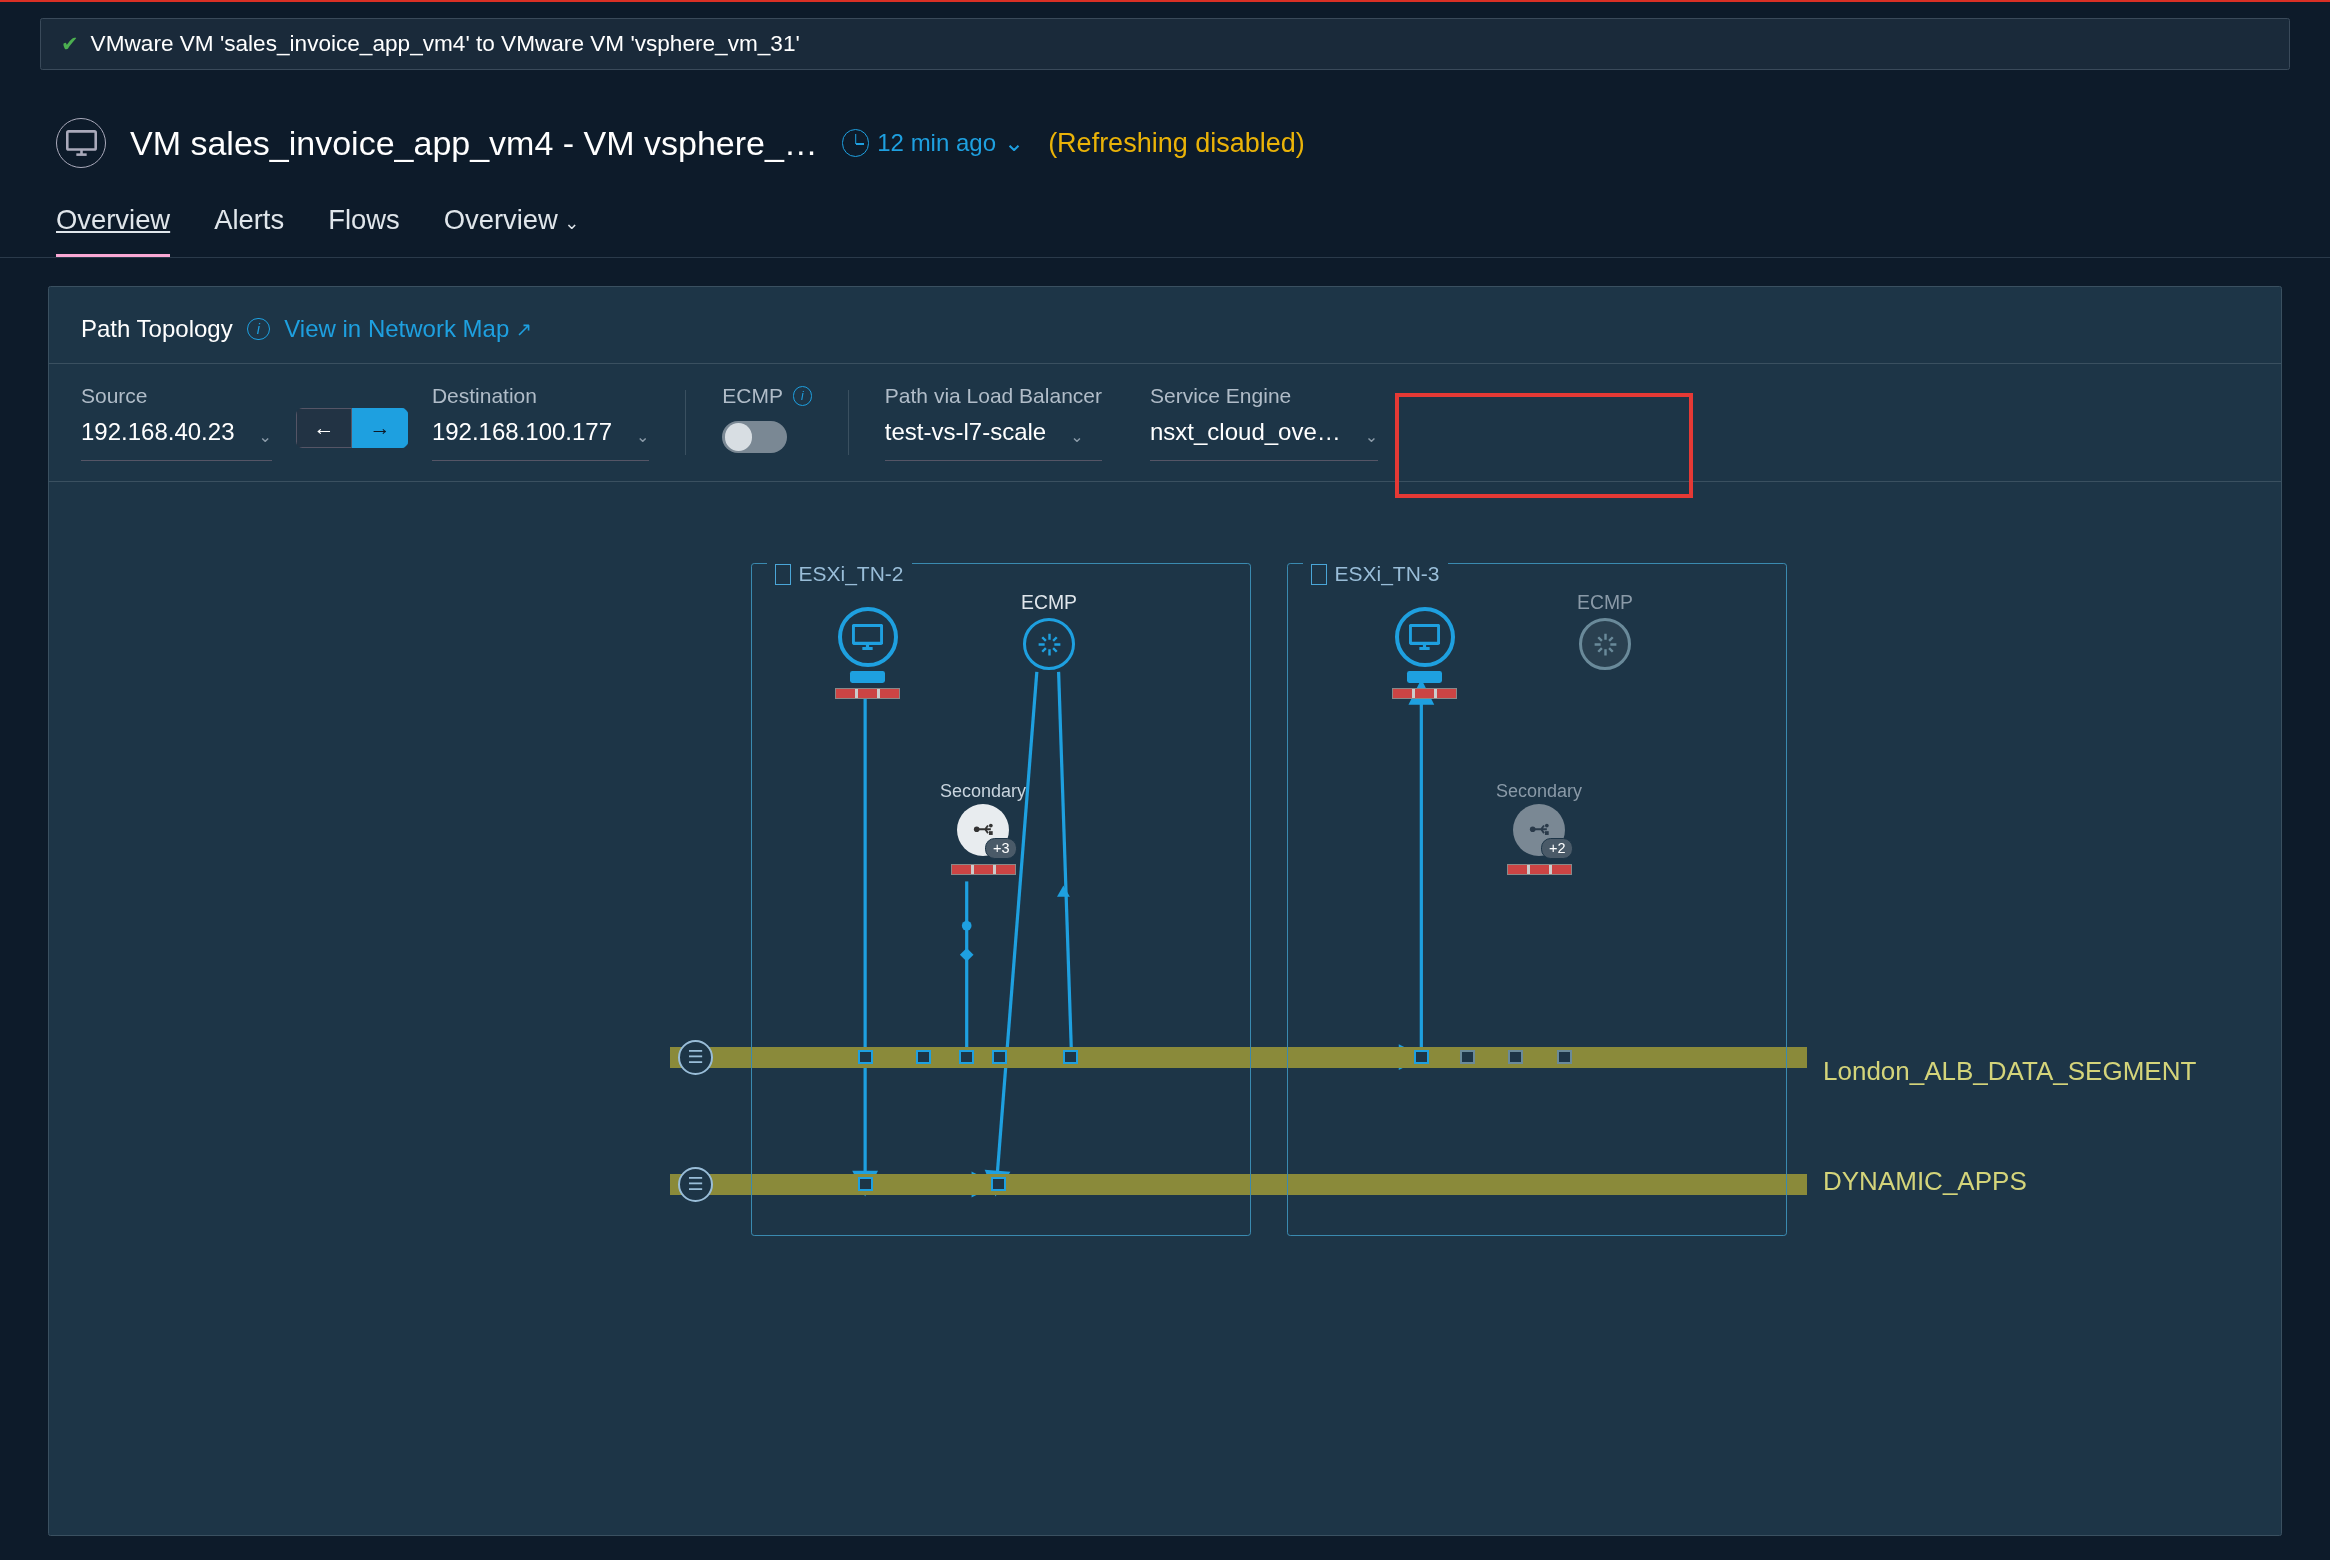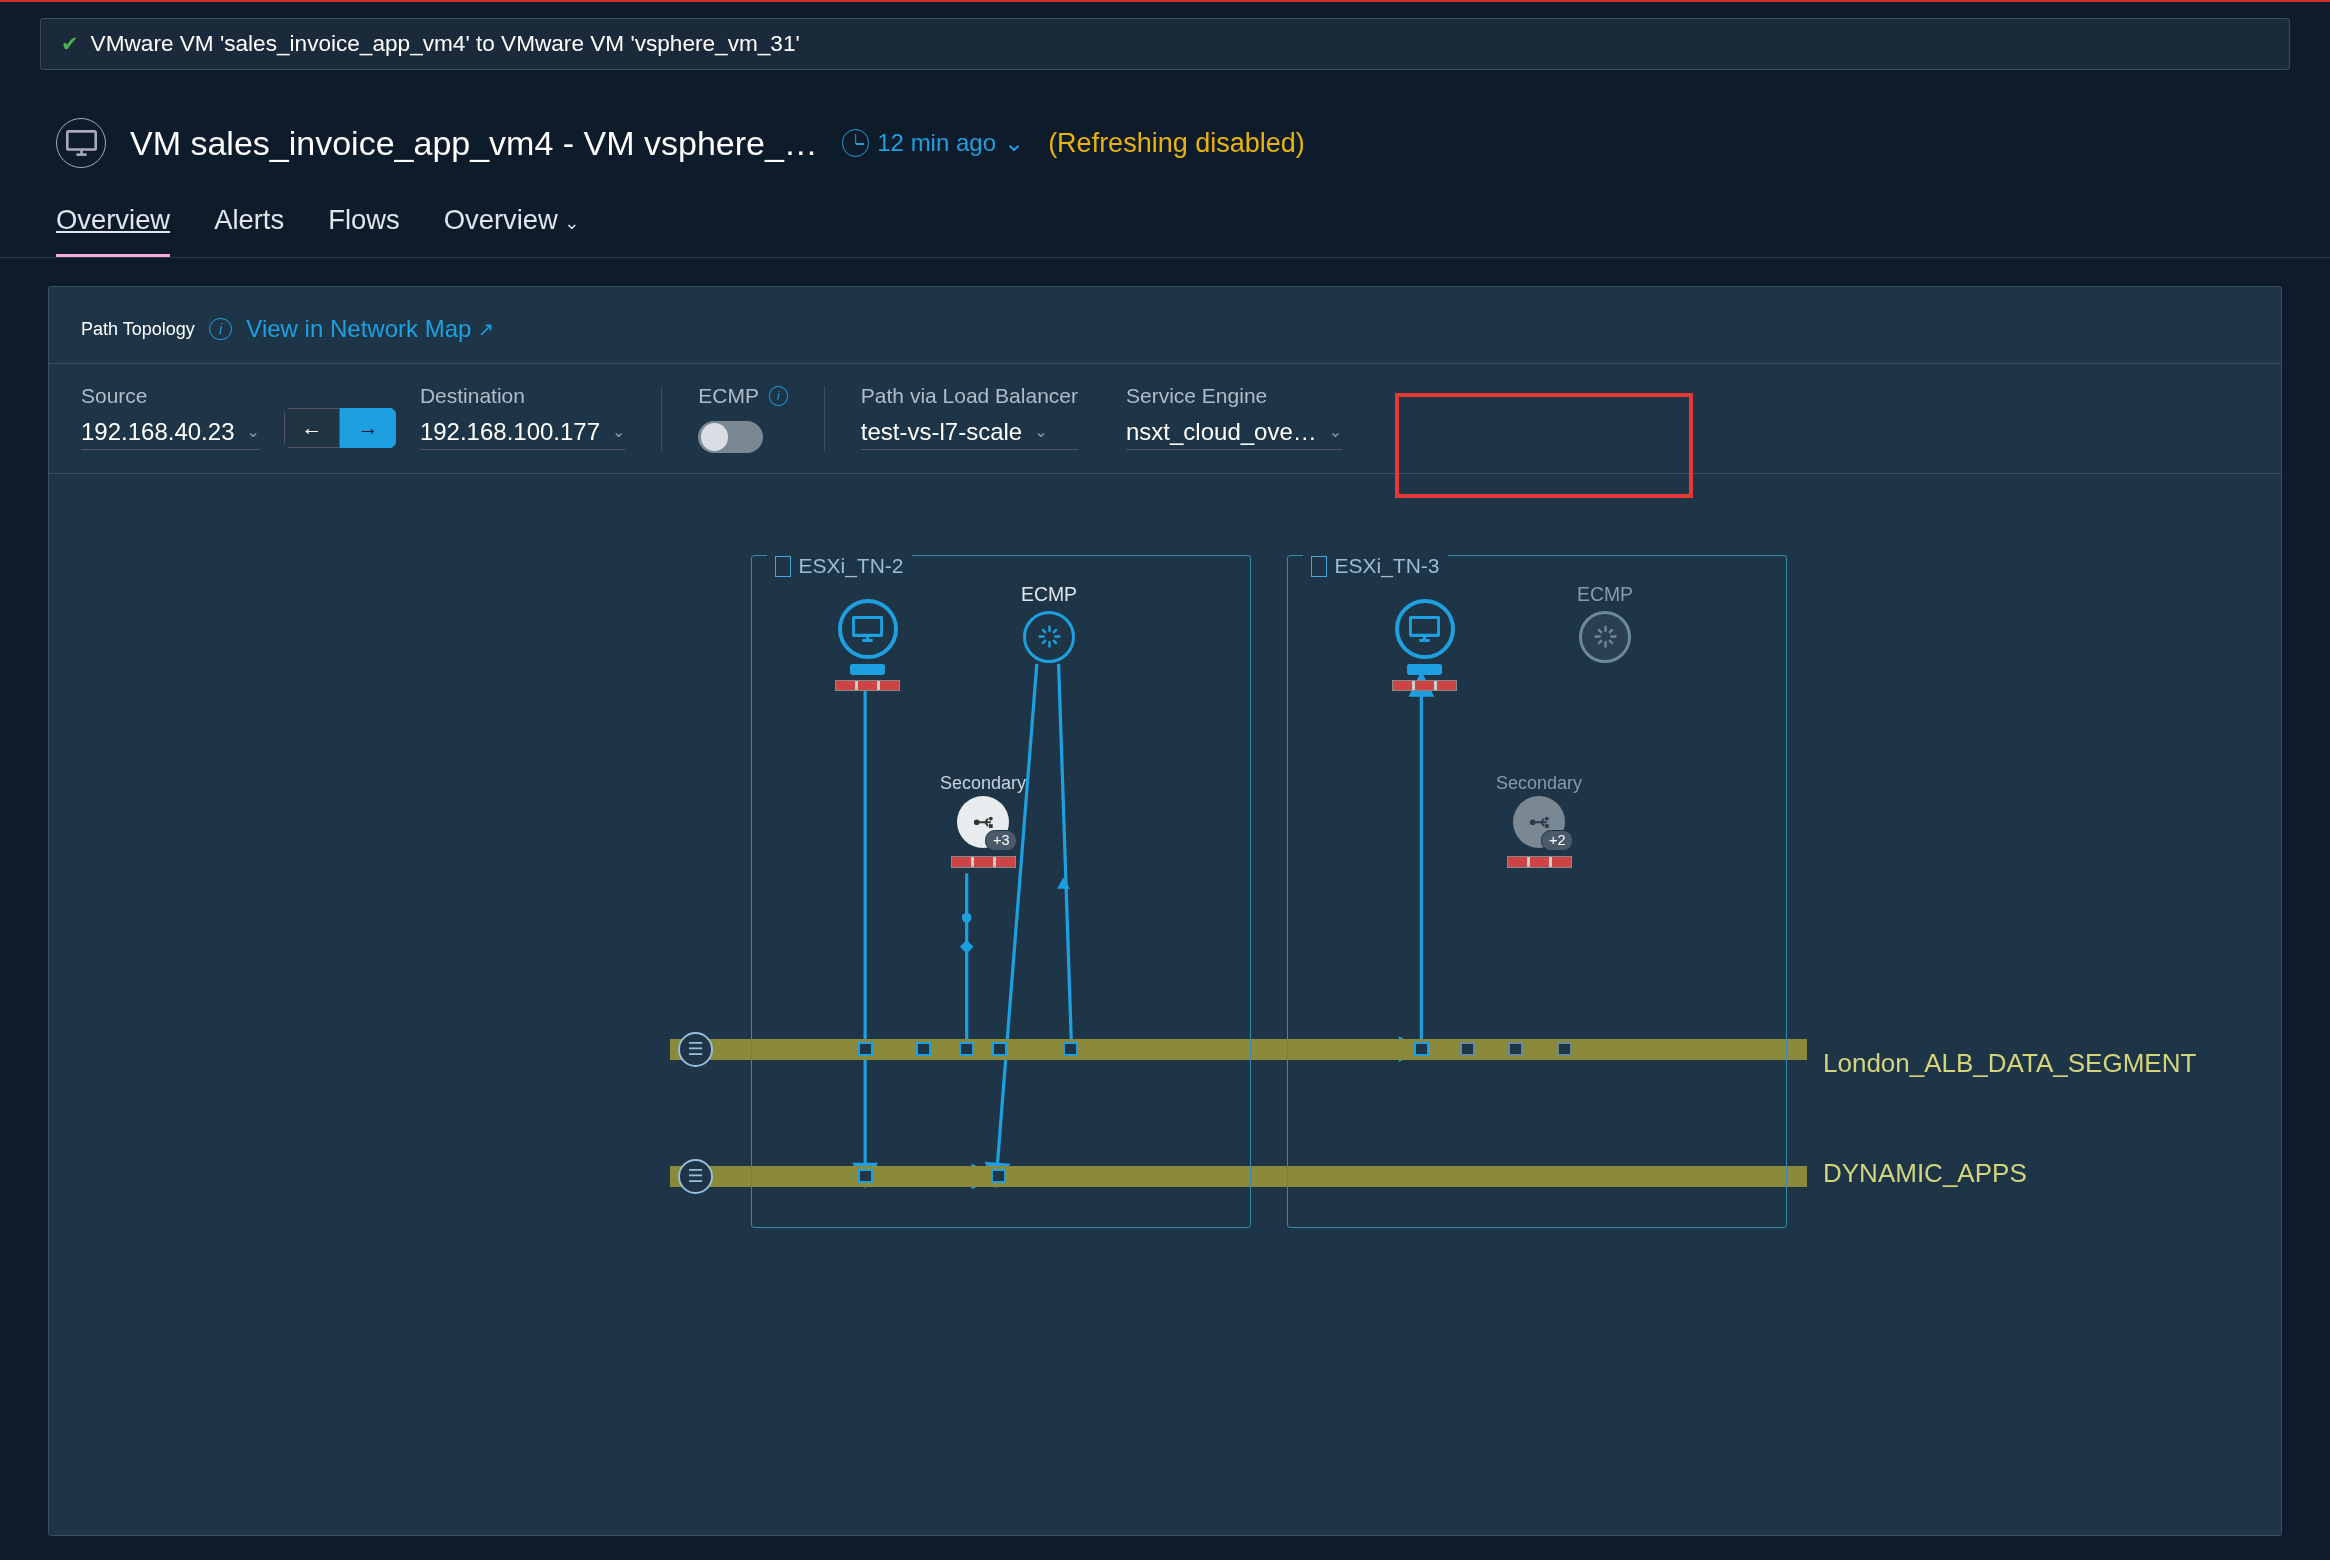--- a/index.html
+++ b/index.html
@@ -91,21 +91,21 @@
     border-radius: 2.4px;
     background: #1d3547;
     padding: 28px 0 0;
     min-height: 1250px;
     position: relative;
   }
   .panel-header {
     display: flex; align-items: center; gap: 14.5px;
     padding: 0 32px 20px;
   }
-  .panel-header .title { font-size: 18px; font-weight: 500; text-align: right; }
+  .panel-header .title { font-size: 24px; font-weight: 500; text-align: right; }
   .info-icon {
     width: 22.6px; height: 22.6px;
     border: 1.6px solid #1ea0e0; border-radius: 50%;
     display:flex; align-items:center; justify-content:center;
     color:#1ea0e0; font-style: italic; font-size: 14.5px;
   }
   .link { color:#1ea0e0; font-size: 24px; display:flex; align-items:center; gap:6.5px;}
   .ext-icon { font-size: 19.4px; }
   .filter-bar {
     display:flex; align-items:flex-start; gap:0;
@@ -116,23 +116,23 @@
   }
   .filter-group {
     display:flex; flex-direction:column; gap:9.7px;
     padding: 0 24px;
     position: relative;
   }
   .filter-group.first { padding-left:0; }
   .filter-label { color:#b0bcc8; font-size: 21px; }
   .filter-value {
     font-size: 24px; color:#fff;
-    display:flex; align-items:center; gap:12px;
+    display:flex; align-items:flex-end; gap:24px;
     border-bottom: 0.8px solid #556;
-    padding-bottom: 3px;
+    padding-bottom: 14px;
   }
   .filter-value .chev { color:#8a9aa8; font-size:16px; }
   .dir-toggle {
     display:flex; align-items:center;
     border-radius: 6.5px;
     overflow:hidden;
     margin-top: 24px;
   }
   .dir-btn {
     width: 56px; height: 40px;

